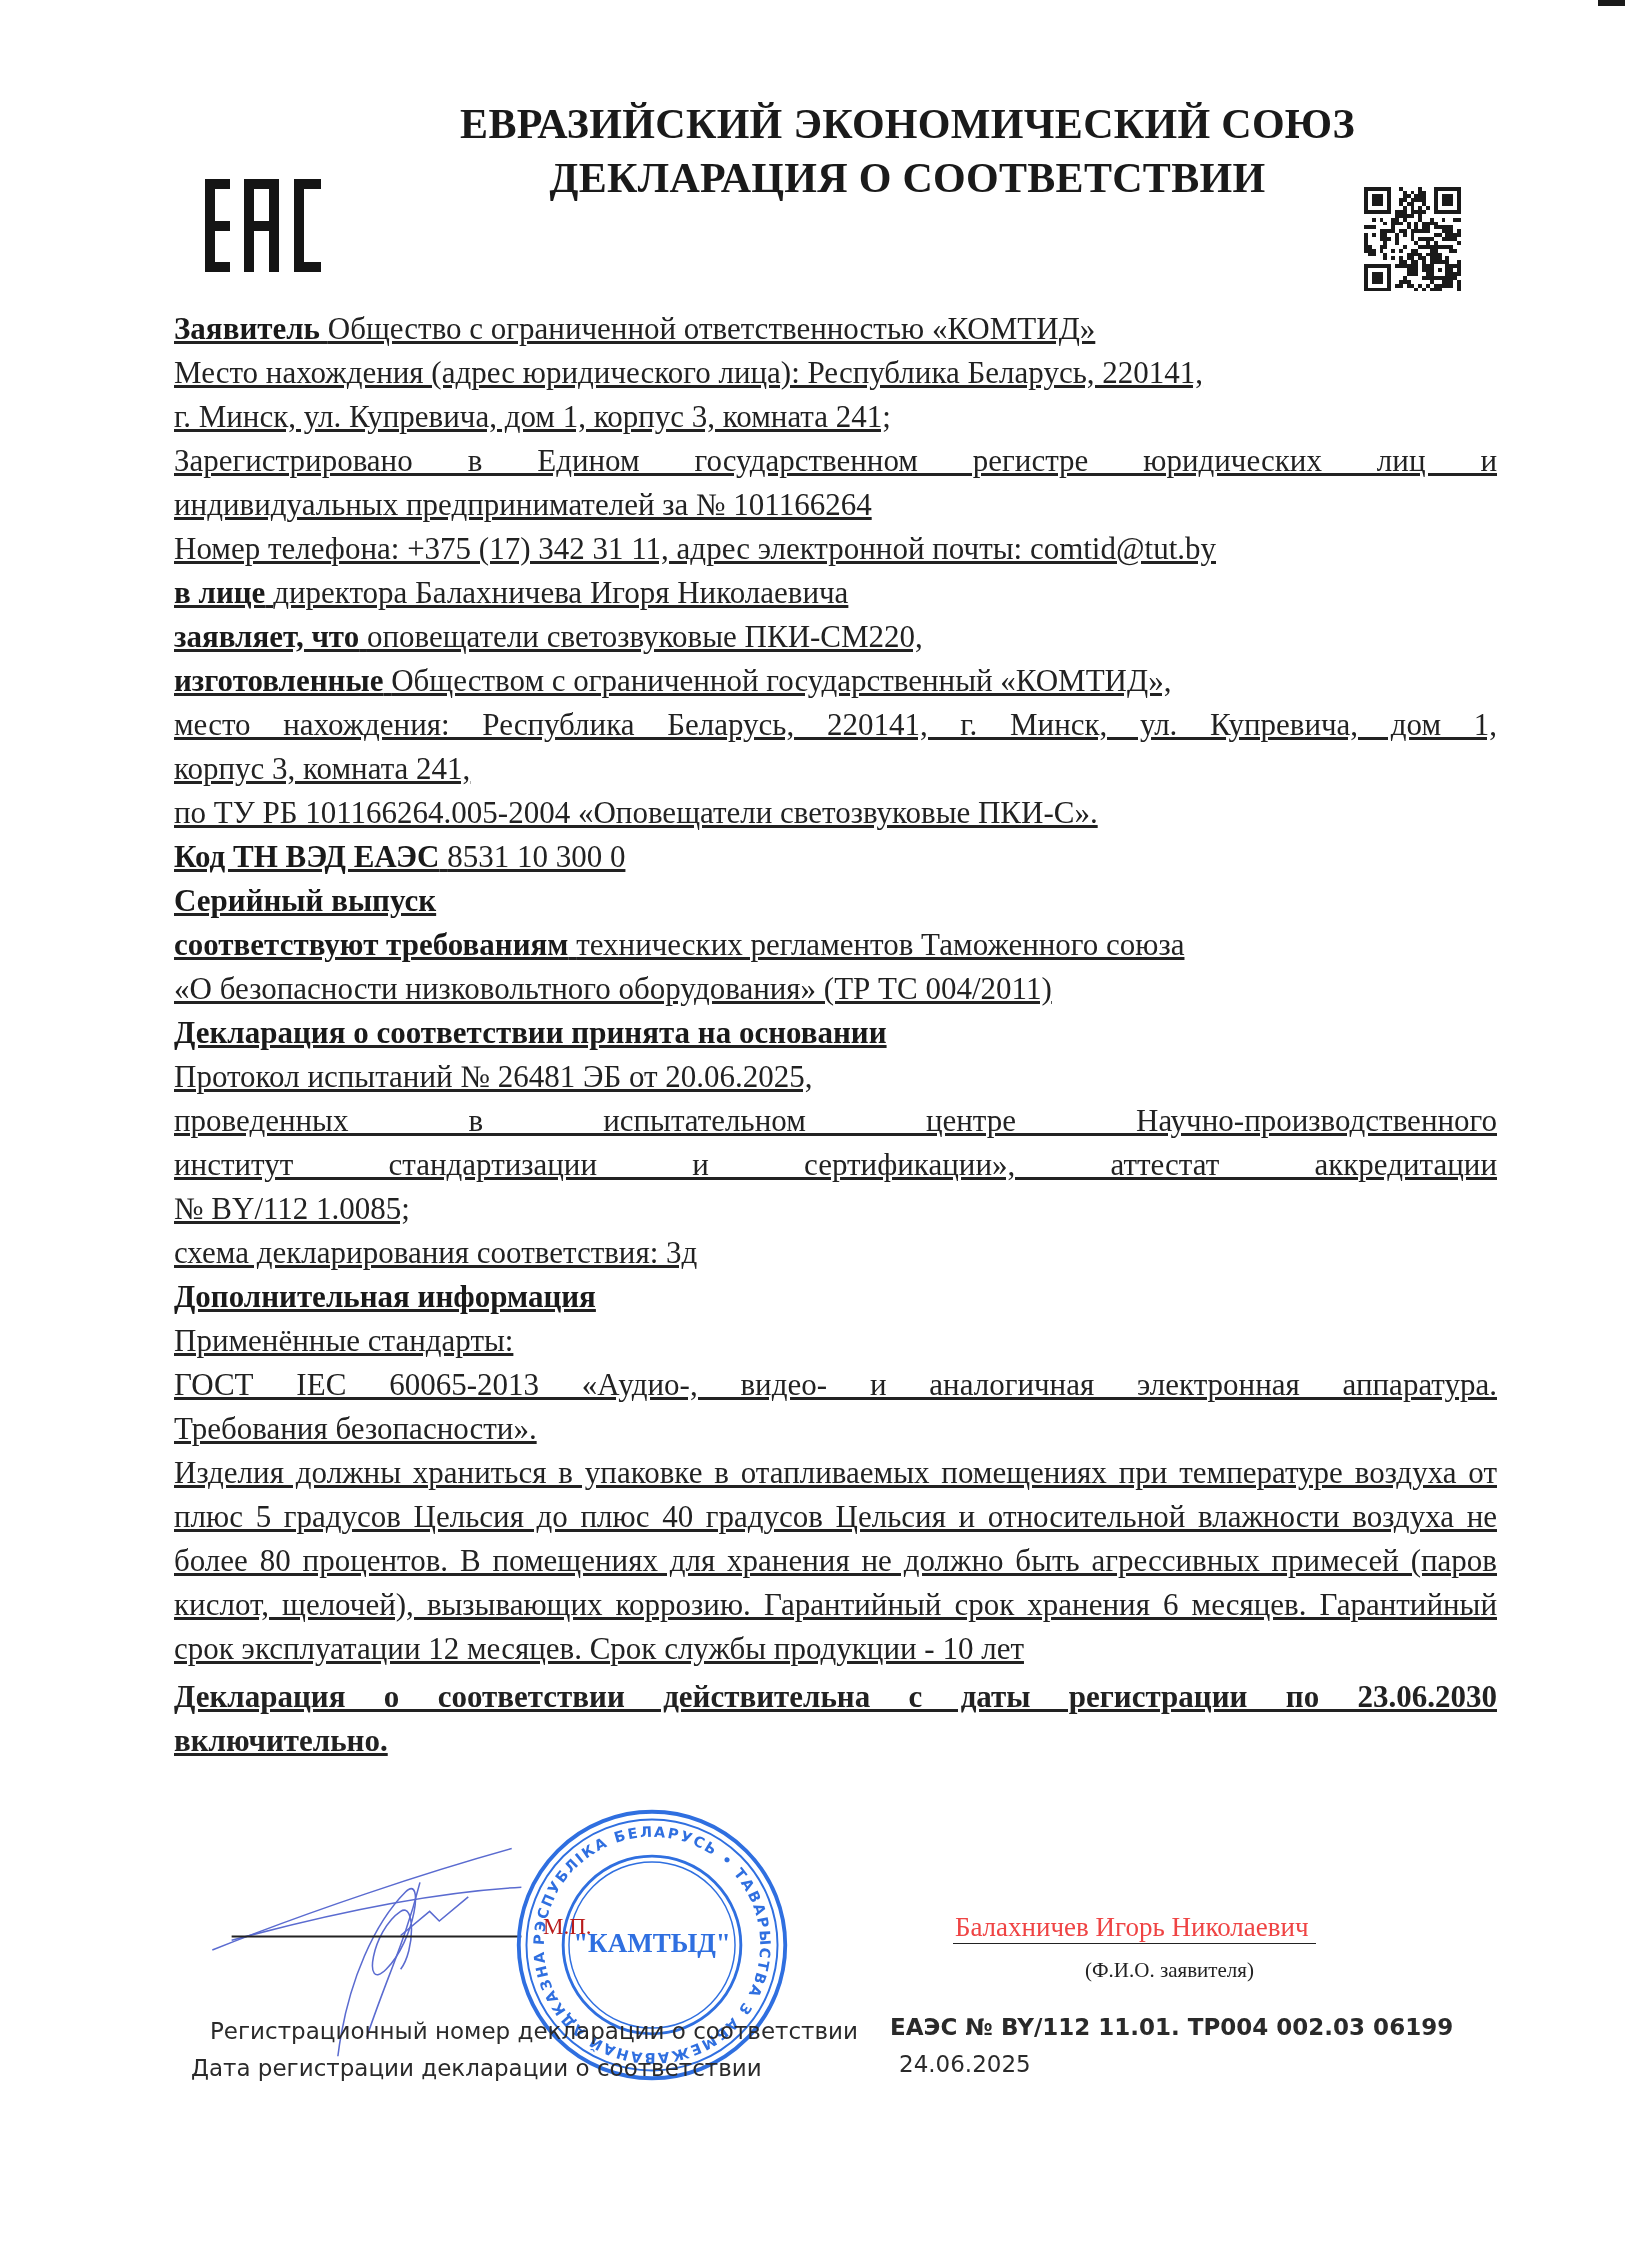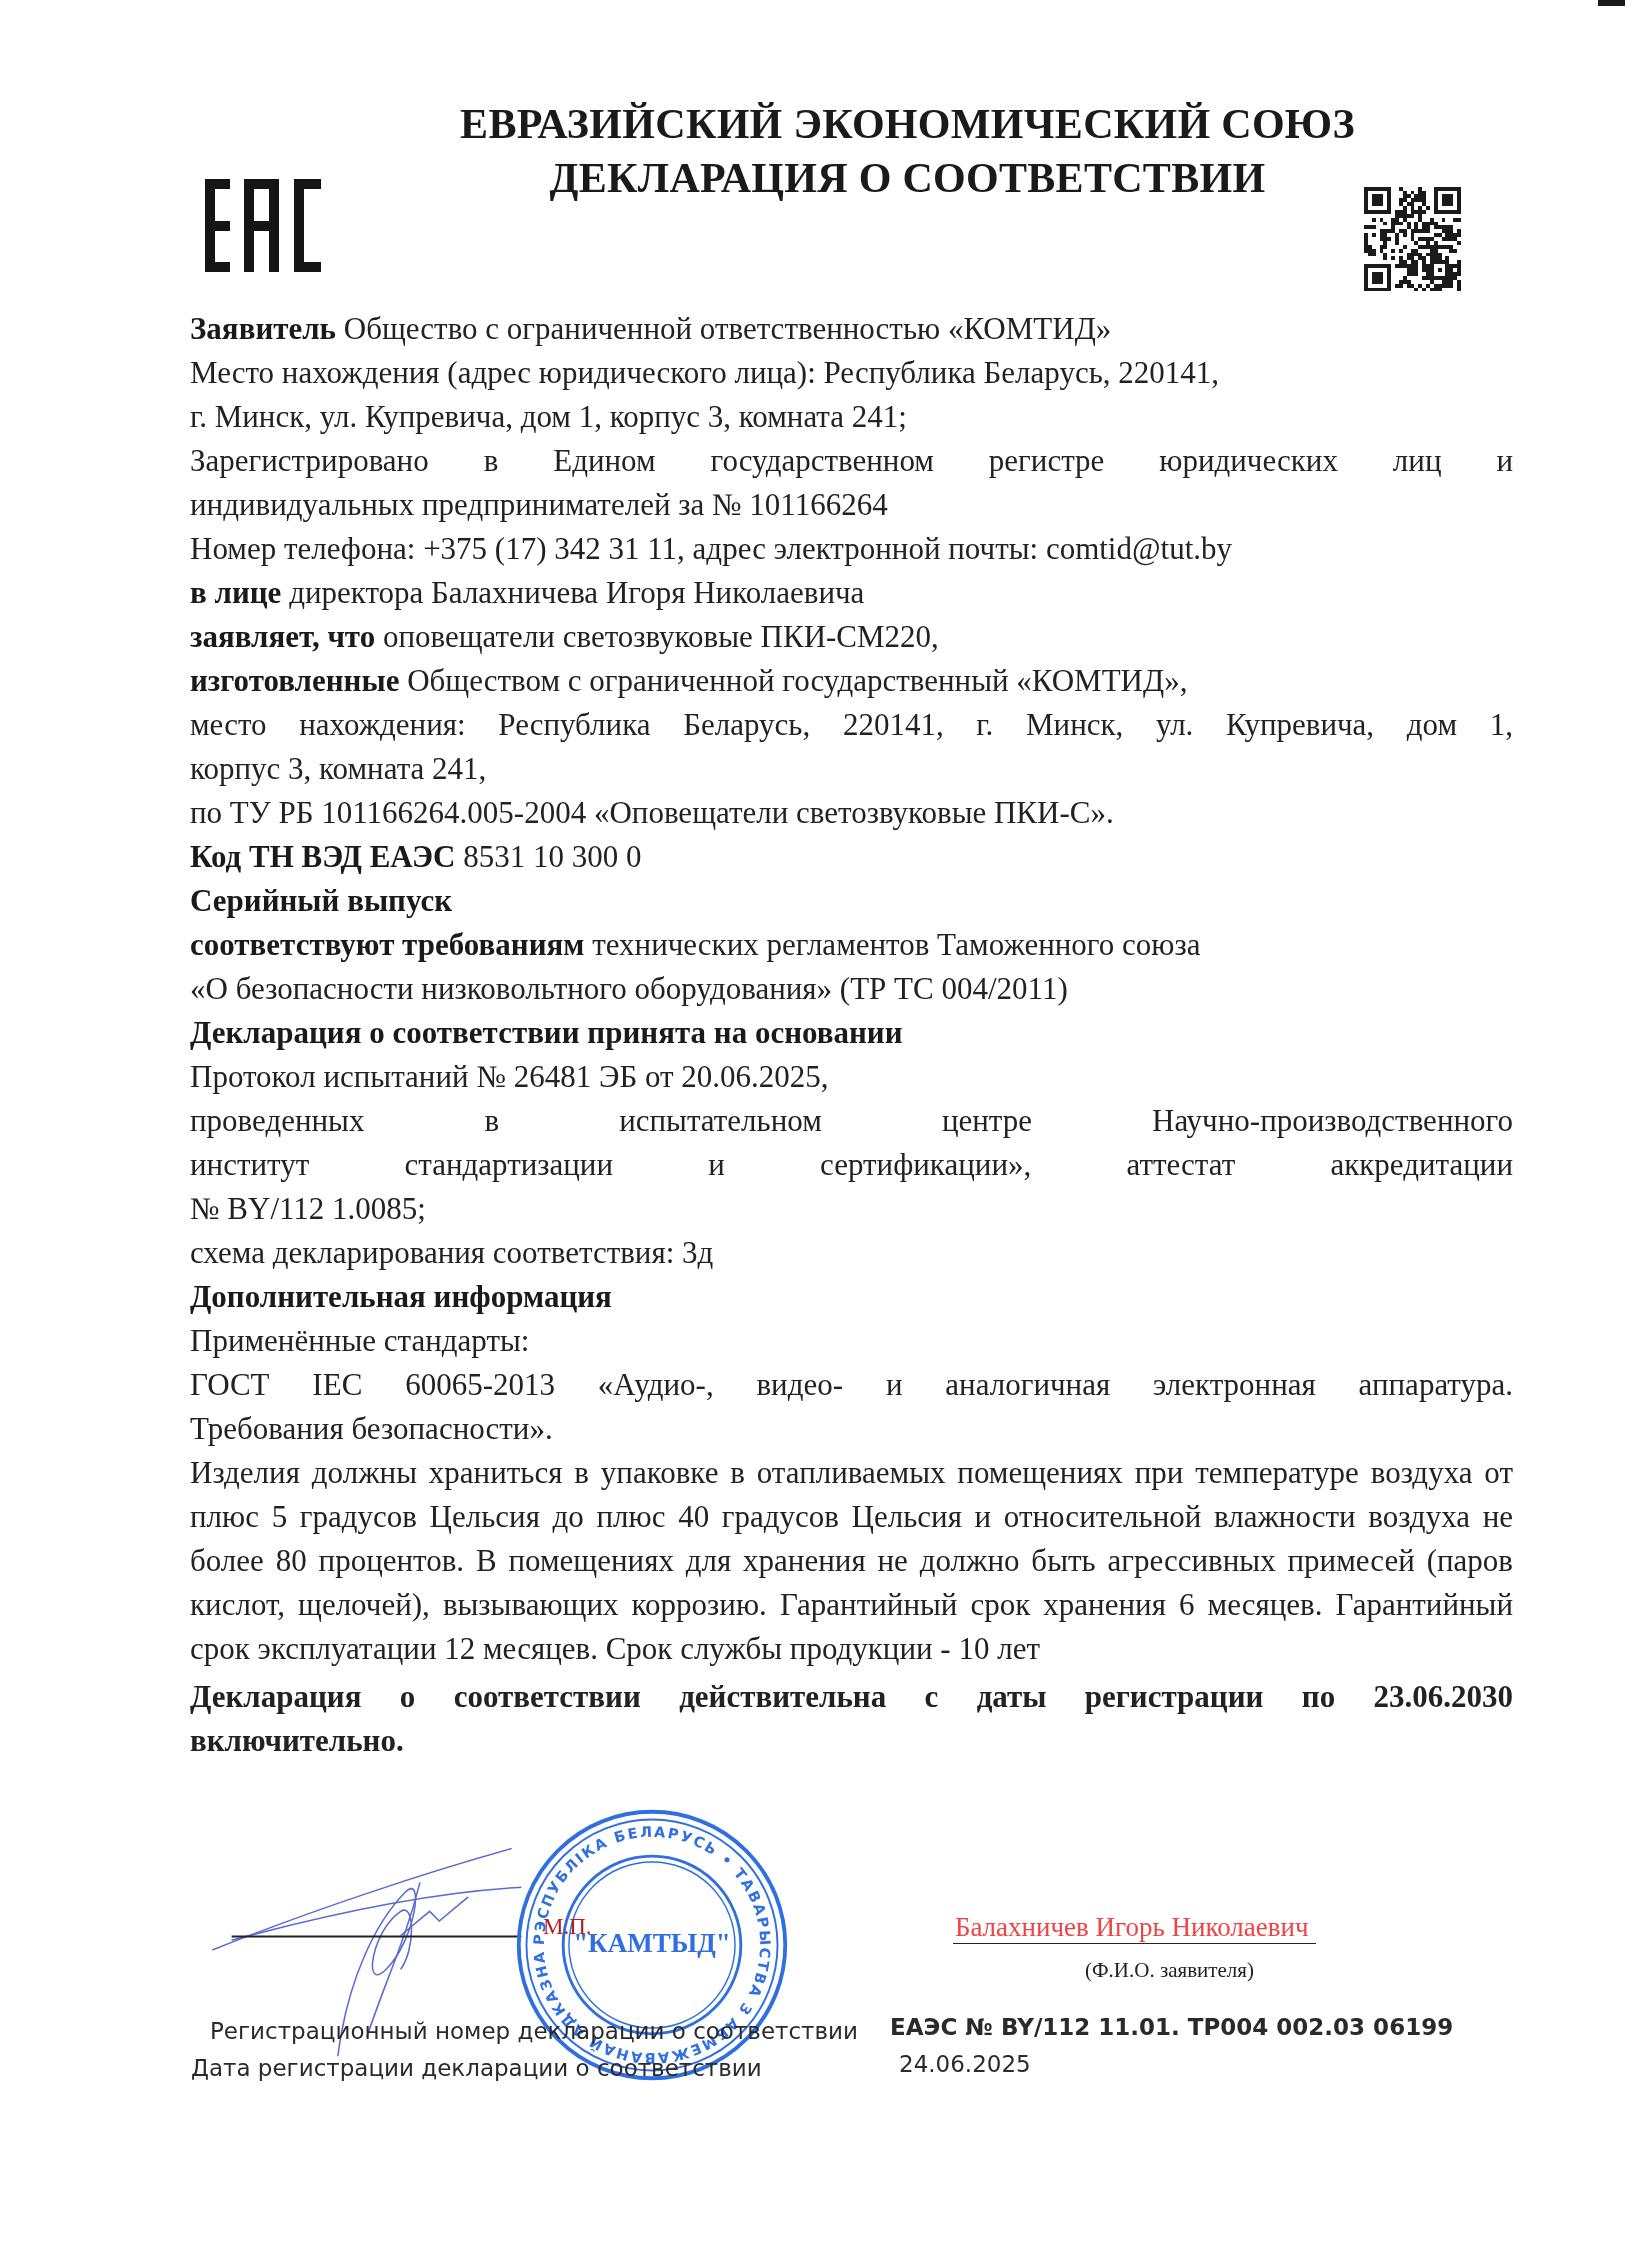--- a/index.html
+++ b/index.html
@@ -13,22 +13,22 @@
   .eac-logo .bar { position: absolute; background: #151515; }
 
   .header-title {
     position: absolute; left: 386px; top: 97px; width: 1043px; text-align: center;
     font-weight: bold; font-size: 42px; line-height: 54px; letter-spacing: 0.3px; color: #1a1a1a;
   }
 
   .qr { position: absolute; left: 1364px; top: 186px; width: 97px; height: 106px; }
 
   .body-text {
-    position: absolute; left: 190px; top: 307px; width: 1323px;
-    font-size: 31px; line-height: 44px; color: #222;
+    position: absolute; left: 174px; top: 307px; width: 1323px;
+    font-size: 31px; line-height: 44px; color: #222; text-decoration: underline;
   }
   .body-text p { margin: 0; }
   .body-text b { font-weight: bold; color: #1a1a1a; }
   .justify { text-align: justify; text-align-last: justify; }
   .justify-normal { text-align: justify; }
 
   .validity { font-weight: bold; font-size: 31px; }
 
   .signature-area { position: absolute; left: 0; top: 1815px; width: 1641px; height: 290px; }
   .sig-svg { position: absolute; left: 193px; top: 19.3px; }

